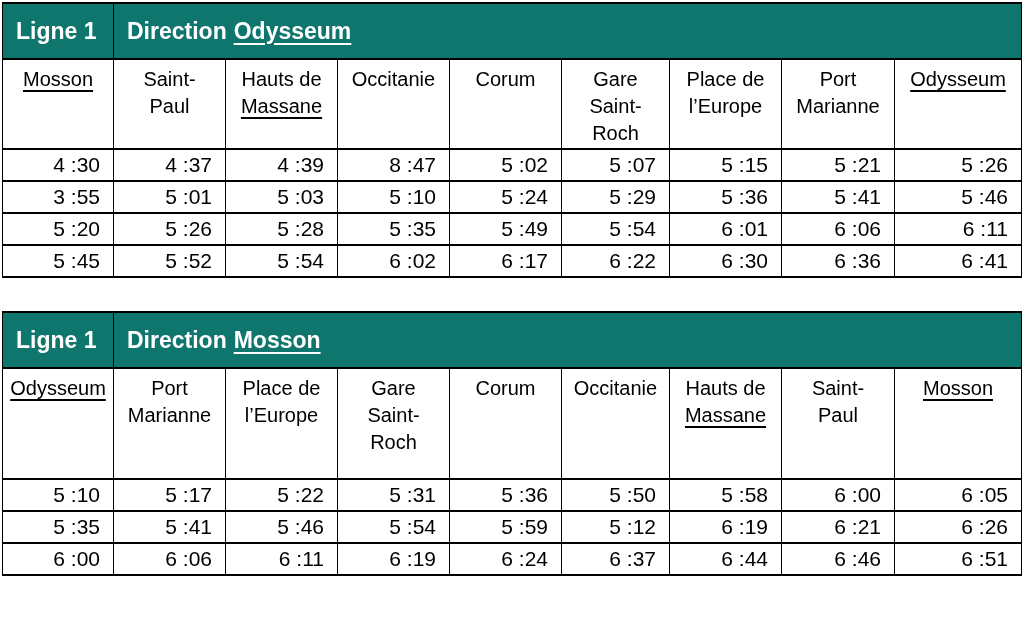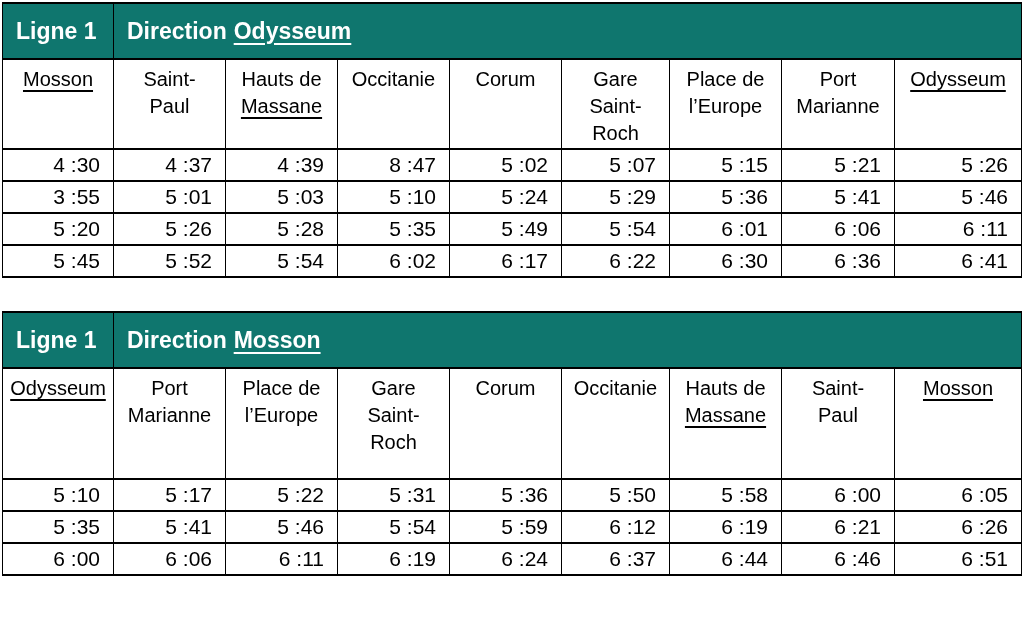--- a/index.html
+++ b/index.html
@@ -256,21 +256,21 @@
           <td class="time-cell">5 :58</td>
           <td class="time-cell">6 :00</td>
           <td class="time-cell">6 :05</td>
         </tr>
         <tr>
           <td class="time-cell">5 :35</td>
           <td class="time-cell">5 :41</td>
           <td class="time-cell">5 :46</td>
           <td class="time-cell">5 :54</td>
           <td class="time-cell">5 :59</td>
-          <td class="time-cell">6 :12</td>
+          <td class="time-cell">5 :12</td>
           <td class="time-cell">6 :19</td>
           <td class="time-cell">6 :21</td>
           <td class="time-cell">6 :26</td>
         </tr>
         <tr>
           <td class="time-cell">6 :00</td>
           <td class="time-cell">6 :06</td>
           <td class="time-cell">6 :11</td>
           <td class="time-cell">6 :19</td>
           <td class="time-cell">6 :24</td>

